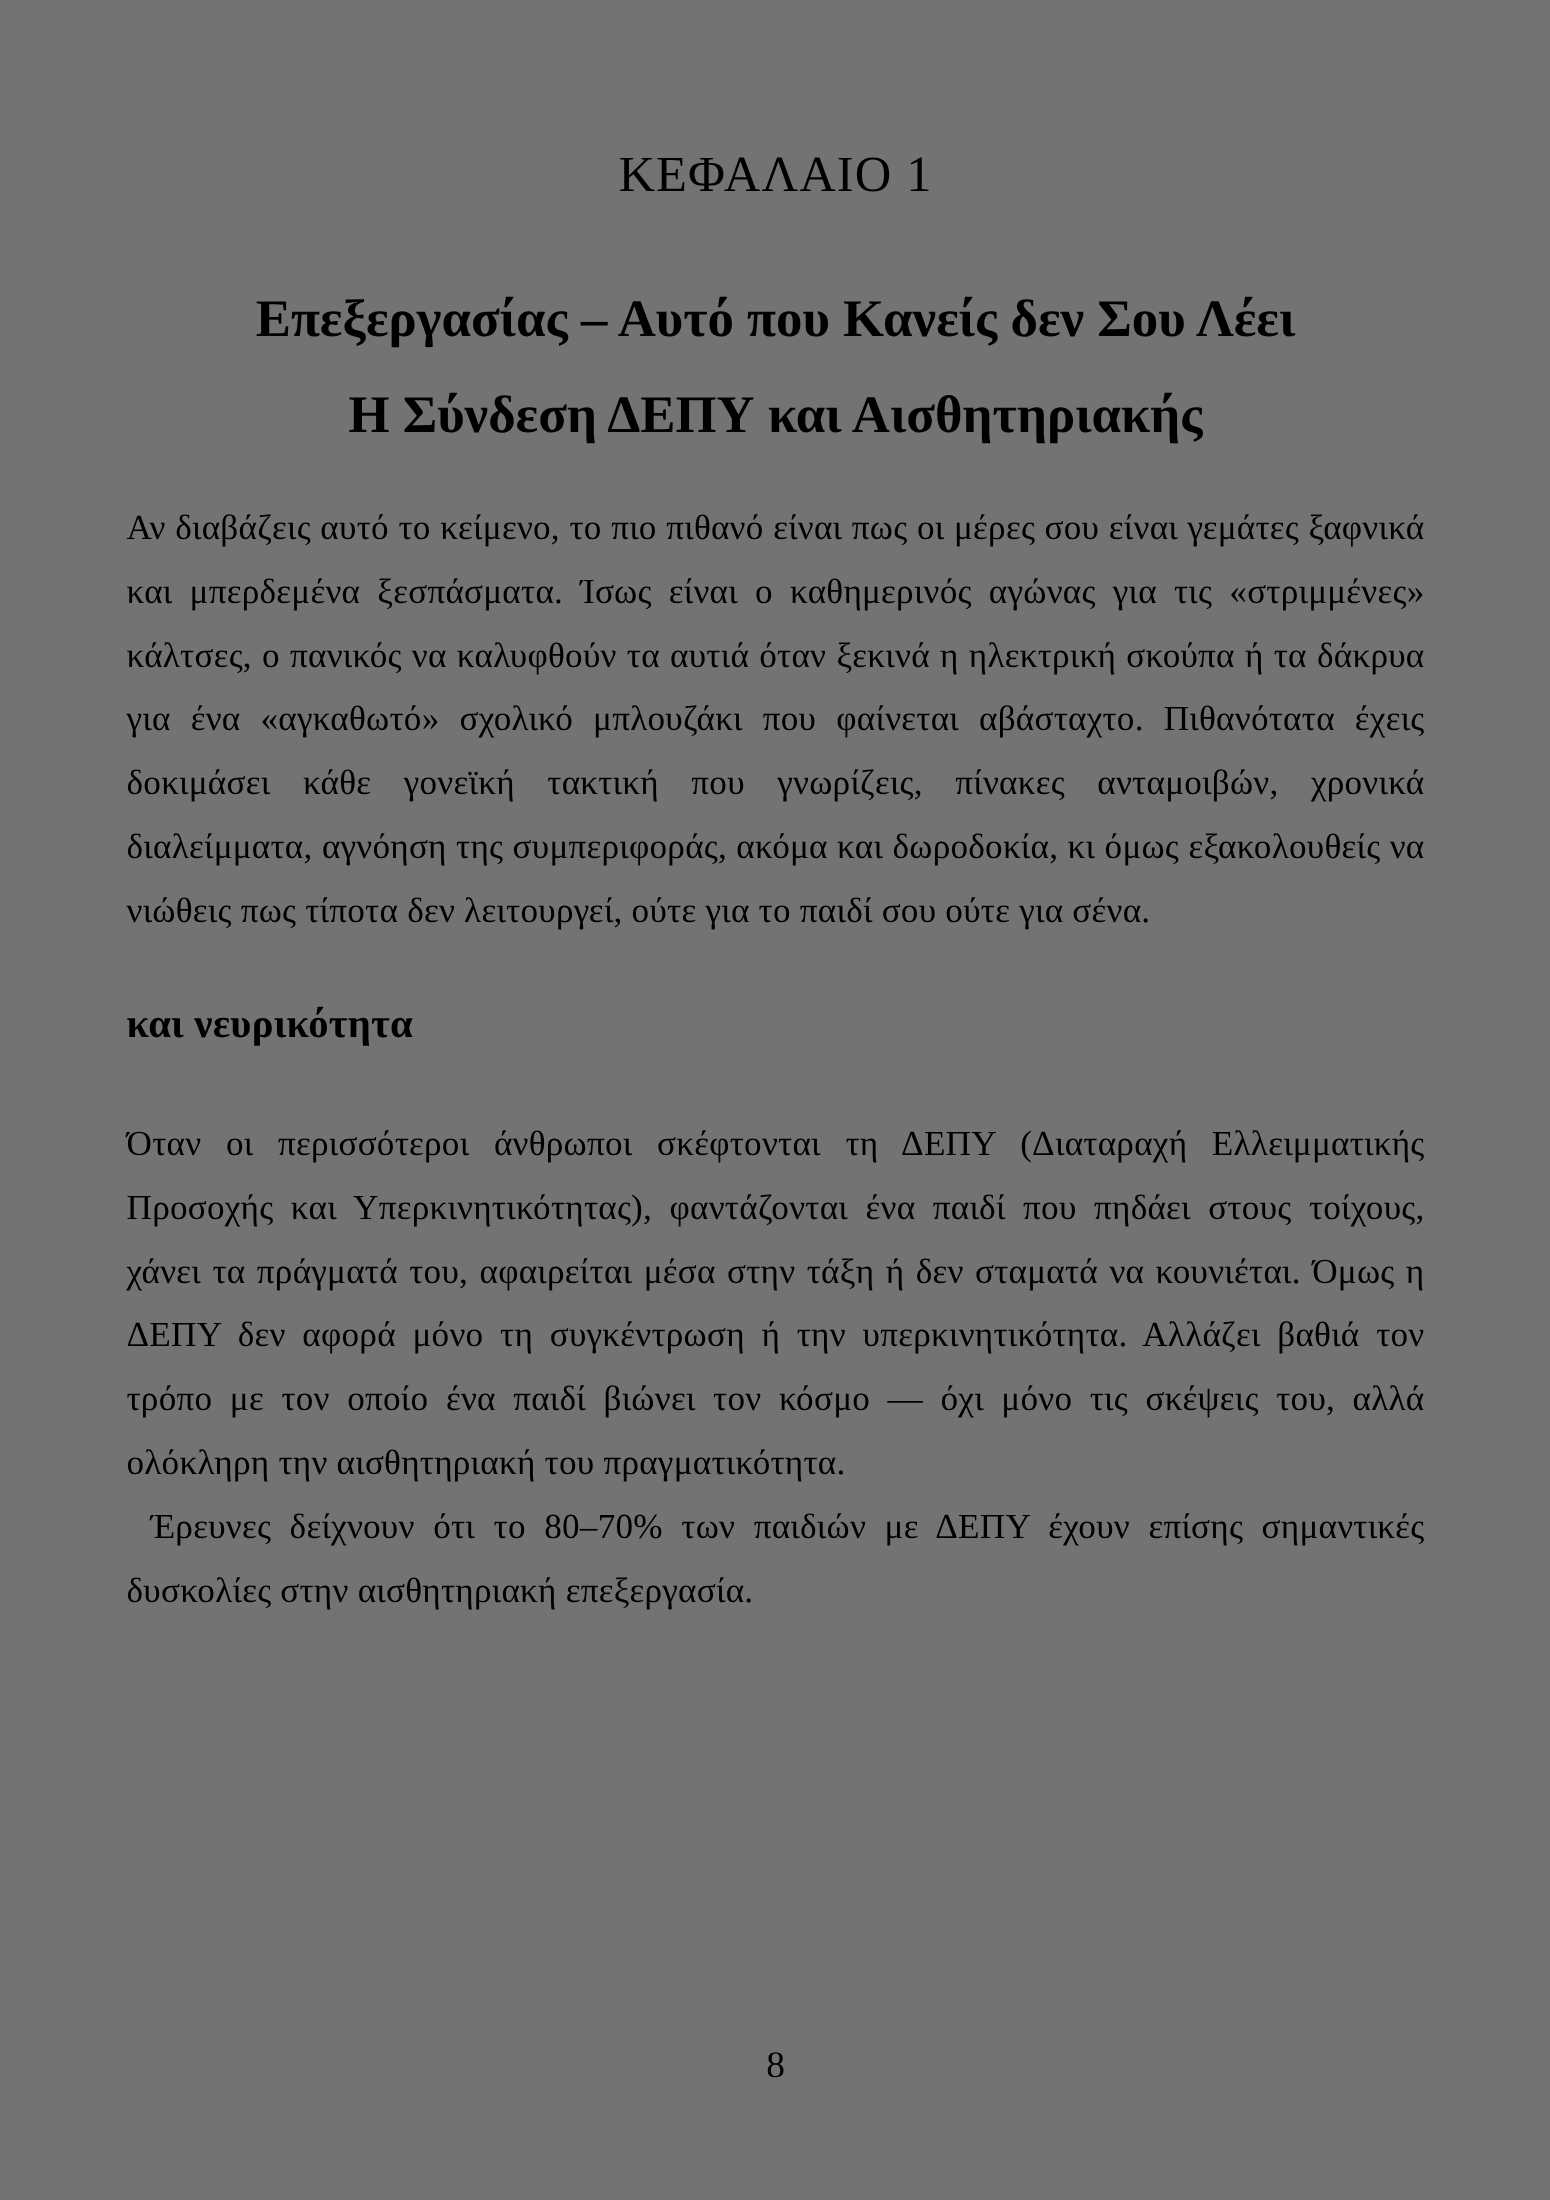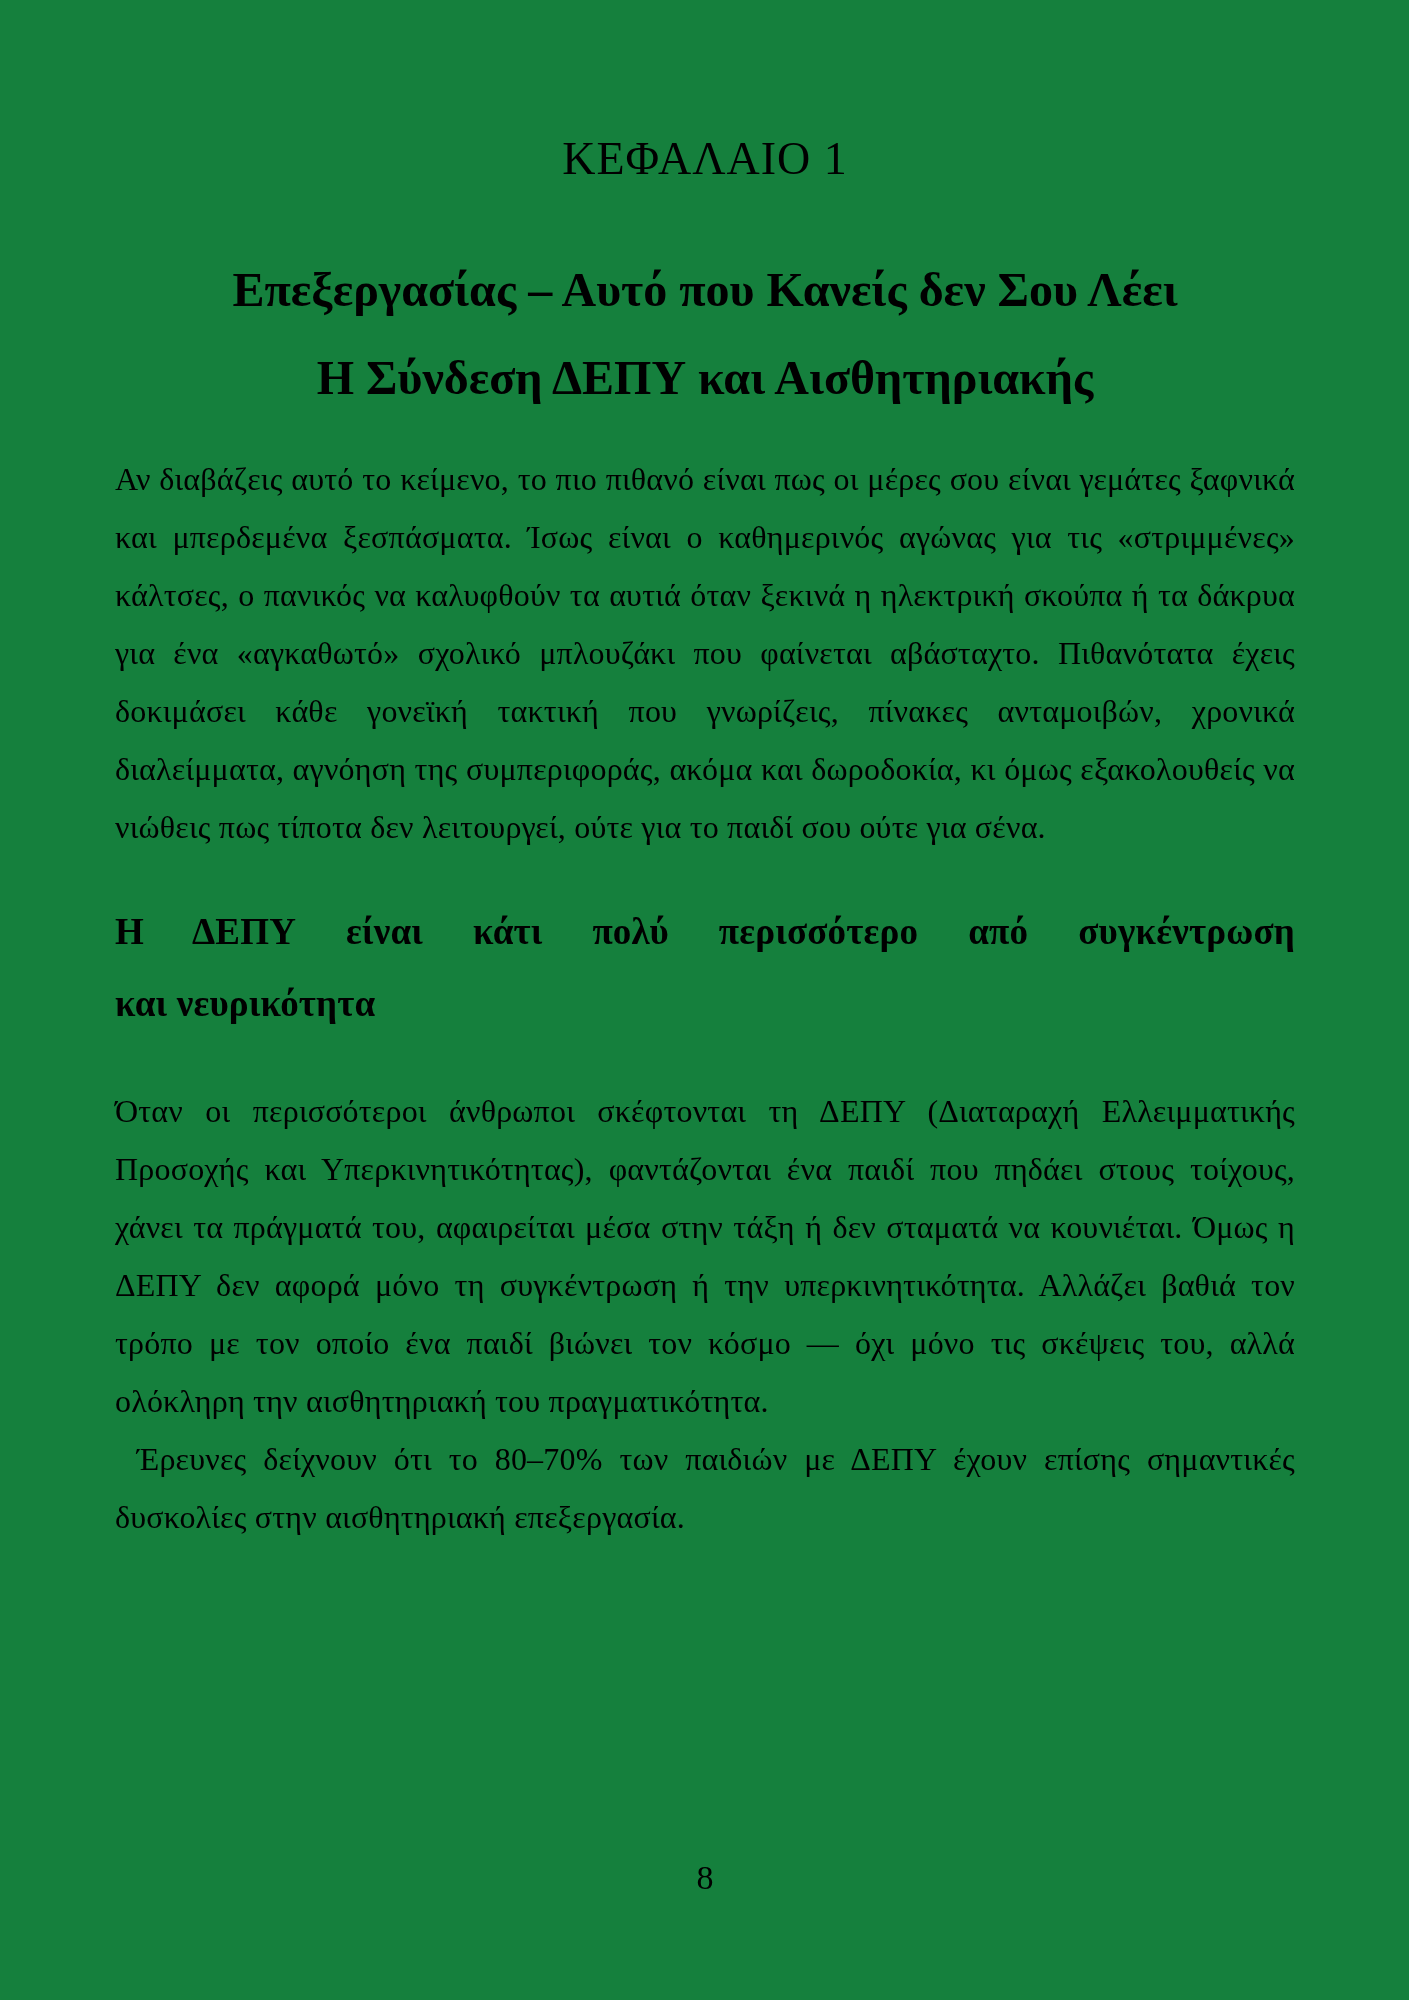--- a/index.html
+++ b/index.html
@@ -77,37 +77,36 @@
     left: 115px;
     width: 1180px;
     text-align: center;
     font-size: 34px;
     line-height: 40px;
   }
 </style>
 </head>
 <body>
 
-<div class="page" style="background: #15803d; color: rgb(0, 0, 0);">
+<div class="page" style="background: #737373; color: rgb(0, 0, 0);">
   <div class="text-block">
 
     <div class="chapter-label">ΚΕΦΑΛΑΙΟ 1</div>
 
     <h1 class="chapter-title">
       <span class="line">Επεξεργασίας – Αυτό που Κανείς δεν Σου Λέει</span>
       <span class="line">Η Σύνδεση ΔΕΠΥ και Αισθητηριακής</span>
     </h1>
 
     <div class="body-copy">
 
       <p>Αν διαβάζεις αυτό το κείμενο, το πιο πιθανό είναι πως οι μέρες σου είναι γεμάτες ξαφνικά και μπερδεμένα ξεσπάσματα. Ίσως είναι ο καθημερινός αγώνας για τις «στριμμένες» κάλτσες, ο πανικός να καλυφθούν τα αυτιά όταν ξεκινά η ηλεκτρική σκούπα ή τα δάκρυα για ένα «αγκαθωτό» σχολικό μπλουζάκι που φαίνεται αβάσταχτο. Πιθανότατα έχεις δοκιμάσει κάθε γονεϊκή τακτική που γνωρίζεις, πίνακες ανταμοιβών, χρονικά διαλείμματα, αγνόηση της συμπεριφοράς, ακόμα και δωροδοκία, κι όμως εξακολουθείς να νιώθεις πως τίποτα δεν λειτουργεί, ούτε για το παιδί σου ούτε για σένα.</p>
 
 
       <h2 class="section-heading">
-        <span class="stretch">Η ΔΕΠΥ είναι κάτι πολύ περισσότερο από συγκέντρωση</span>
         <span class="rest">και νευρικότητα</span>
       </h2>
 
       <p>Όταν οι περισσότεροι άνθρωποι σκέφτονται τη ΔΕΠΥ (Διαταραχή Ελλειμματικής Προσοχής και Υπερκινητικότητας), φαντάζονται ένα παιδί που πηδάει στους τοίχους, χάνει τα πράγματά του, αφαιρείται μέσα στην τάξη ή δεν σταματά να κουνιέται. Όμως η ΔΕΠΥ δεν αφορά μόνο τη συγκέντρωση ή την υπερκινητικότητα. Αλλάζει βαθιά τον τρόπο με τον οποίο ένα παιδί βιώνει τον κόσμο — όχι μόνο τις σκέψεις του, αλλά ολόκληρη την αισθητηριακή του πραγματικότητα.</p>
 
       <p class="indent">Έρευνες δείχνουν ότι το 80–70% των παιδιών με ΔΕΠΥ έχουν επίσης σημαντικές δυσκολίες στην αισθητηριακή επεξεργασία.</p>
 
     </div>
   </div>
 

